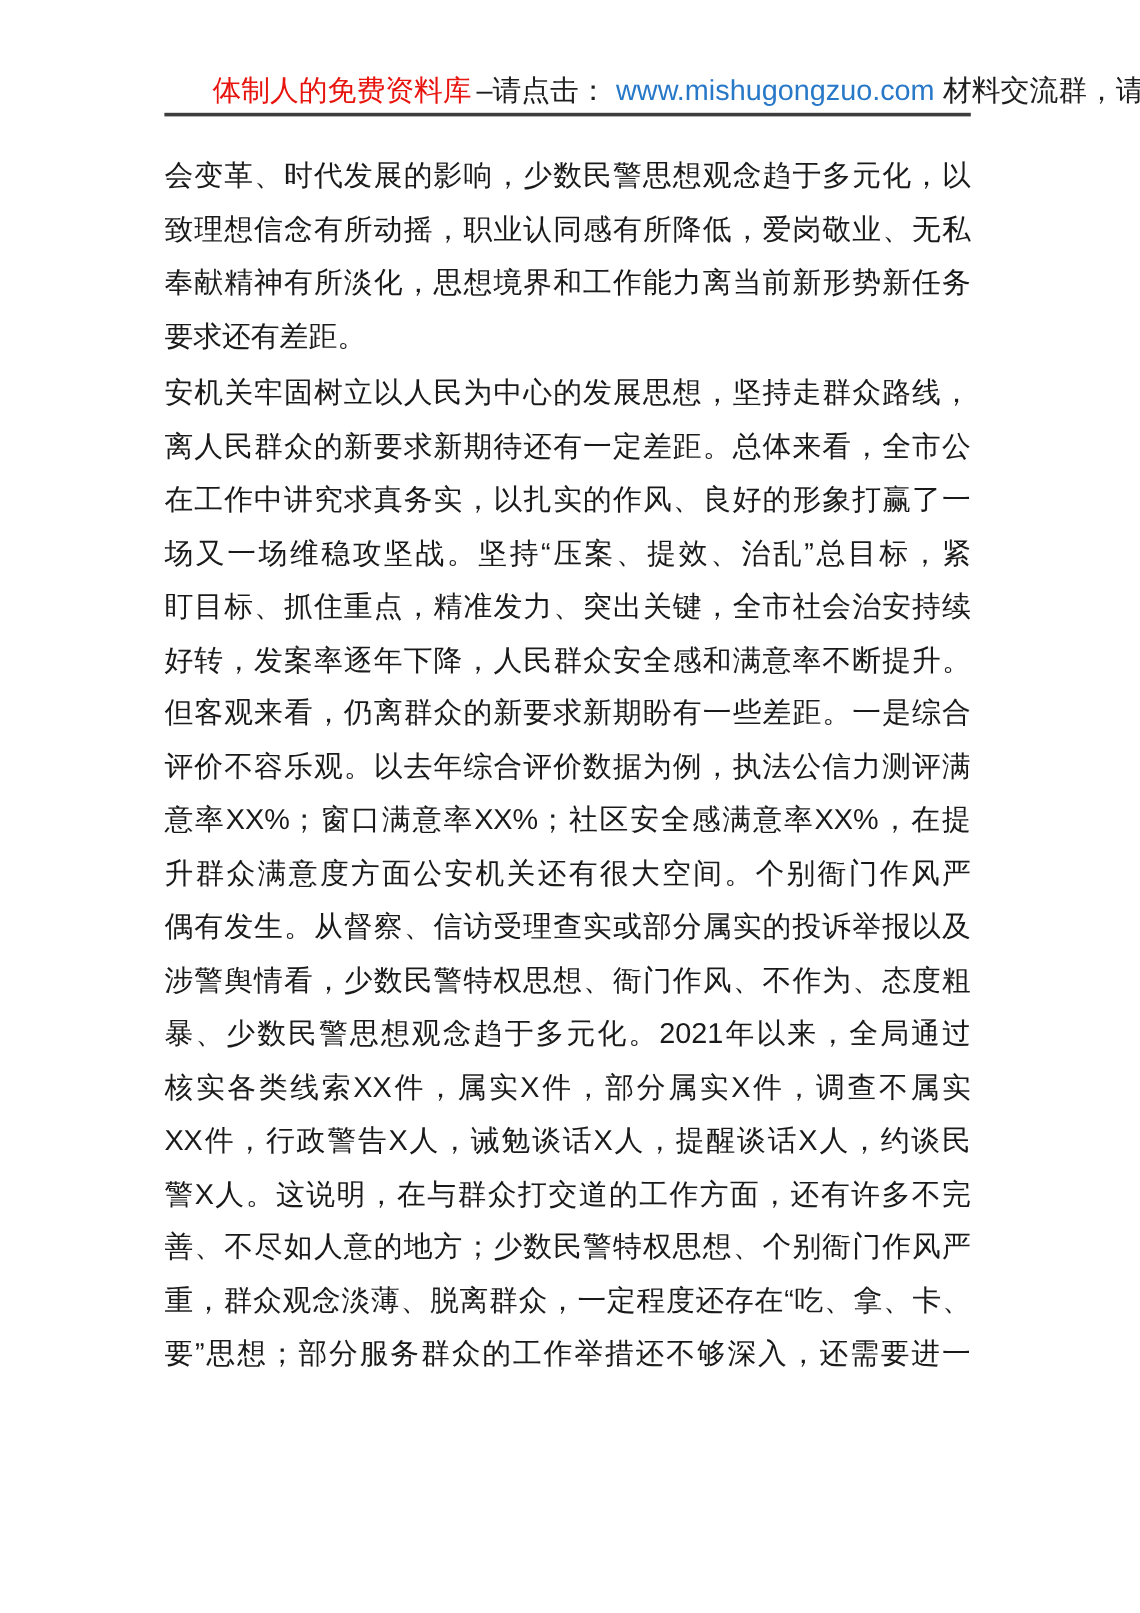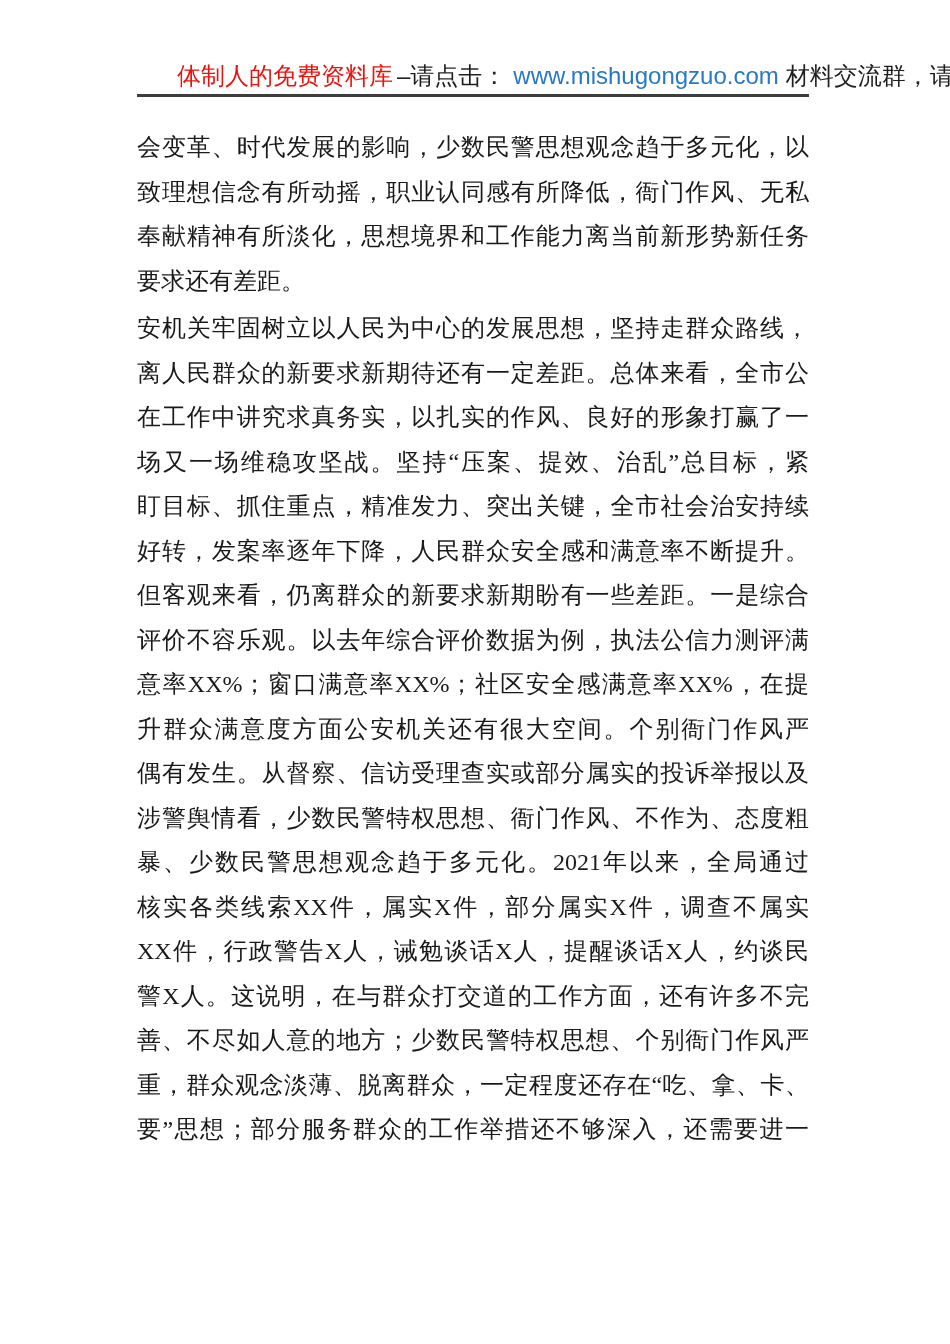--- a/index.html
+++ b/index.html
@@ -26,21 +26,21 @@
     color: #1f1f1f;
   }
   .hdr-red   { color: #e8140e; margin-left: 40px; }
   .hdr-prompt{ margin-left: 4px; margin-top: 32px; }
   .hdr-link  { color: #2878c8; text-decoration: none; margin: 0 7px; cursor: pointer; }
   .hdr-suffix{ color: #1f1f1f; }
   .doc-body {
     margin: 28px 141px 0 137px;
     color: #1a1a1a;
   }
-  .para { margin: 0; font-family: Liberation Serif, serif; }
+  .para { margin: 0; }
   .para + .para { margin-top: 3px; }
   .line {
     font-size: 24px;
     line-height: 44.5px;
     height: 44.5px;
     text-align: justify;
     text-align-last: justify;
     text-justify: inter-character;
     overflow: hidden;
     letter-spacing: 0;
@@ -52,21 +52,21 @@
 <body>
 
 <div class="page">
   <div class="header">
     <span class="hdr-red">体制人的免费资料库</span><span class="hdr-prompt">–请点击：</span><a class="hdr-link">www.mishugongzuo.com</a><span class="hdr-suffix">材料交流群，请加微信 tizhisiri</span>
   </div>
 
   <div class="doc-body">
       <div class="para">
         <div class="line">会变革、时代发展的影响，少数民警思想观念趋于多元化，以</div>
-        <div class="line">致理想信念有所动摇，职业认同感有所降低，衙门作风、无私</div>
+        <div class="line">致理想信念有所动摇，职业认同感有所降低，爱岗敬业、无私</div>
         <div class="line">奉献精神有所淡化，思想境界和工作能力离当前新形势新任务</div>
         <div class="line para-end">要求还有差距。</div>
       </div>
       <div class="para">
         <div class="line">安机关牢固树立以人民为中心的发展思想，坚持走群众路线，</div>
         <div class="line">离人民群众的新要求新期待还有一定差距。总体来看，全市公</div>
         <div class="line">在工作中讲究求真务实，以扎实的作风、良好的形象打赢了一</div>
         <div class="line">场又一场维稳攻坚战。坚持“压案、提效、治乱”总目标，紧</div>
         <div class="line">盯目标、抓住重点，精准发力、突出关键，全市社会治安持续</div>
         <div class="line">好转，发案率逐年下降，人民群众安全感和满意率不断提升。</div>

